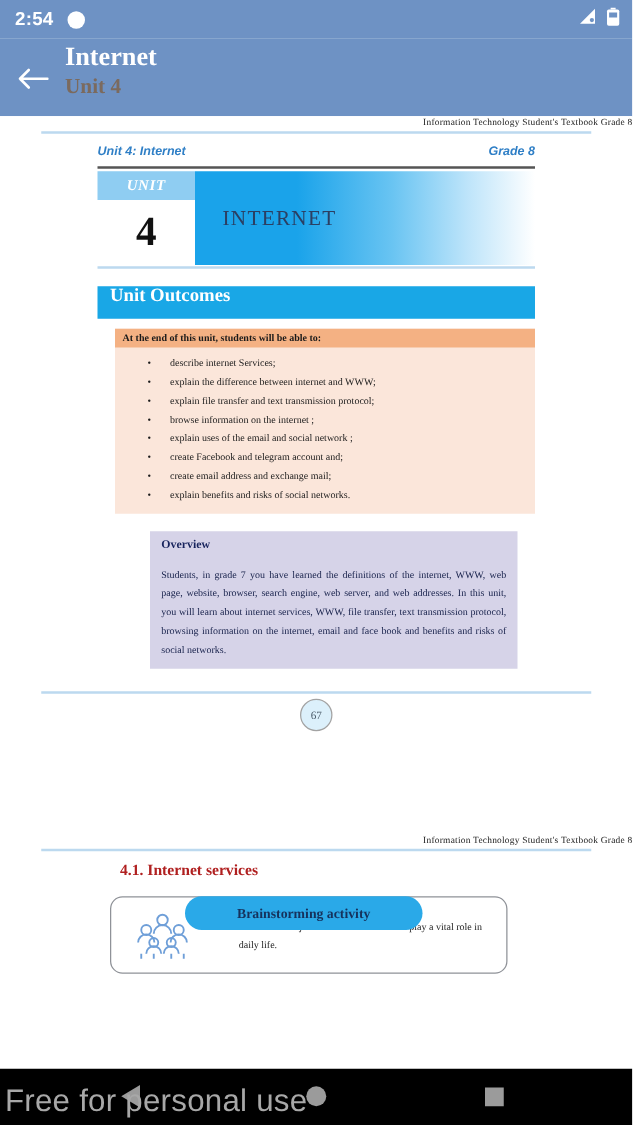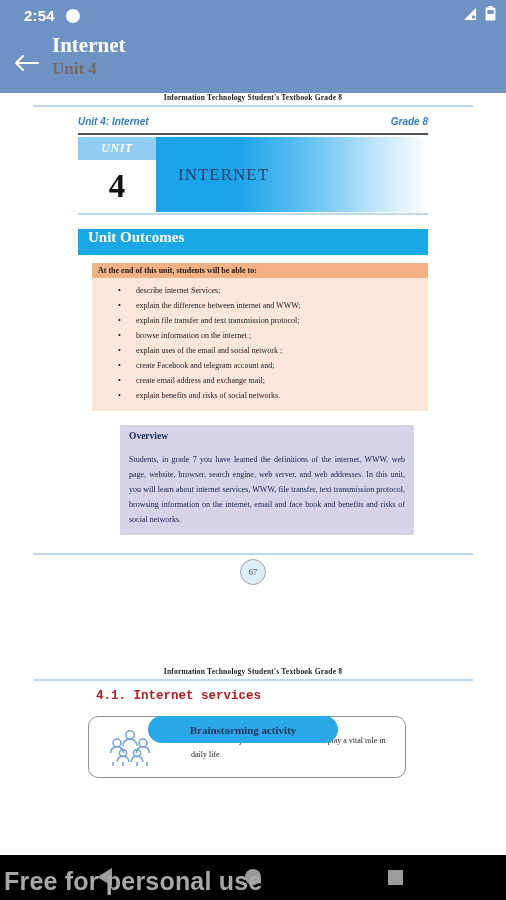--- a/index.html
+++ b/index.html
@@ -12,21 +12,21 @@
   #app { position: relative; width: 506px; height: 900px; overflow: hidden; background: #fff; }
 
   
   .statusbar {
     position: absolute; top: 0; left: 0; width: 506px; height: 31px;
     background: #6e92c4;
     display: flex; align-items: center; padding: 0 10px 0 12px;
   }
   .sb-time {
     color: #ffffff; font-size: 15px; font-weight: bold;
-    font-family: "Liberation Sans", sans-serif; letter-spacing: .2px; margin-left: 12px;
+    font-family: "Liberation Sans", sans-serif; letter-spacing: .2px;
   }
   .sb-dot {
     width: 14px; height: 14px; border-radius: 50%;
     background: #ffffff; margin-left: 11px;
   }
   .sb-spacer { flex: 1; }
   .sb-icons { display: flex; align-items: center; gap: 7px; }
 
   
   .appbar {
@@ -49,23 +49,23 @@
   }
 
   
   .doc {
     position: absolute; top: 93px; left: 0; width: 506px; height: 762px;
     background: #ffffff; overflow: hidden;
   }
   .page { position: relative; width: 506px; background: #ffffff; }
 
   .run-head {
-    text-align: center;
+    text-align: right;
     font-family: "Liberation Serif", serif;
-    font-size: 7.5px; font-weight: bold; color: #1a1a1a;
+    font-size: 7.5px; font-weight: normal; color: #1a1a1a;
     letter-spacing: .2px;
   }
   .rule-blue { height: 2px; background: #bcd9ef; margin: 3px 33px 0 33px; }
 
   .unitline {
     display: flex; justify-content: space-between;
     margin: 9px 78px 0 78px;
     font-family: Liberation Sans, sans-serif;
     font-size: 10px; font-style: italic; font-weight: bold;
     color: #2f7fc6;
@@ -147,21 +147,21 @@
     background: #dcf0fb; border: 1px solid #a3a3a3;
     display: flex; align-items: center; justify-content: center;
     font-family: "Liberation Serif", serif; font-size: 9px; color: #4a5a68;
   }
 
   .page-gap { height: 72px; background: #ffffff; }
 
   
   .sec-head {
     margin: 8px 0 0 96px;
-    font-family: Liberation Mono, monospace; font-size: 12.5px;
+    font-family: Liberation Serif, serif; font-size: 12.5px;
     font-weight: bold; color: #b02020;
   }
 
   
   .brain-wrap { position: relative; margin: 10px 100px 0 88px; }
   .brain-pill {
     position: absolute; left: 60px; top: 0; width: 190px; height: 27px;
     background: #2aa9e8; border-radius: 14px;
     display: flex; align-items: center; justify-content: center; z-index: 2;
   }
@@ -199,21 +199,21 @@
     position: absolute; left: 245px; top: 14px;
     width: 16px; height: 16px; border-radius: 50%; background: #9b9b9b;
   }
   .nav-recent {
     position: absolute; left: 388px; top: 15px;
     width: 15px; height: 15px; background: #9b9b9b;
   }
   .watermark {
     position: absolute; left: 4px; bottom: 4px;
     font-family: "Liberation Sans", sans-serif;
-    font-size: 25px; color: #a8a8a8; letter-spacing: .2px; font-weight: bold;
+    font-size: 25px; color: #a8a8a8; letter-spacing: .2px;
   }
 </style>
 </head>
 <body>
 
 <div id="app">
 
   <div class="statusbar">
     <div class="sb-time">2:54</div>
     <div class="sb-dot"></div>

